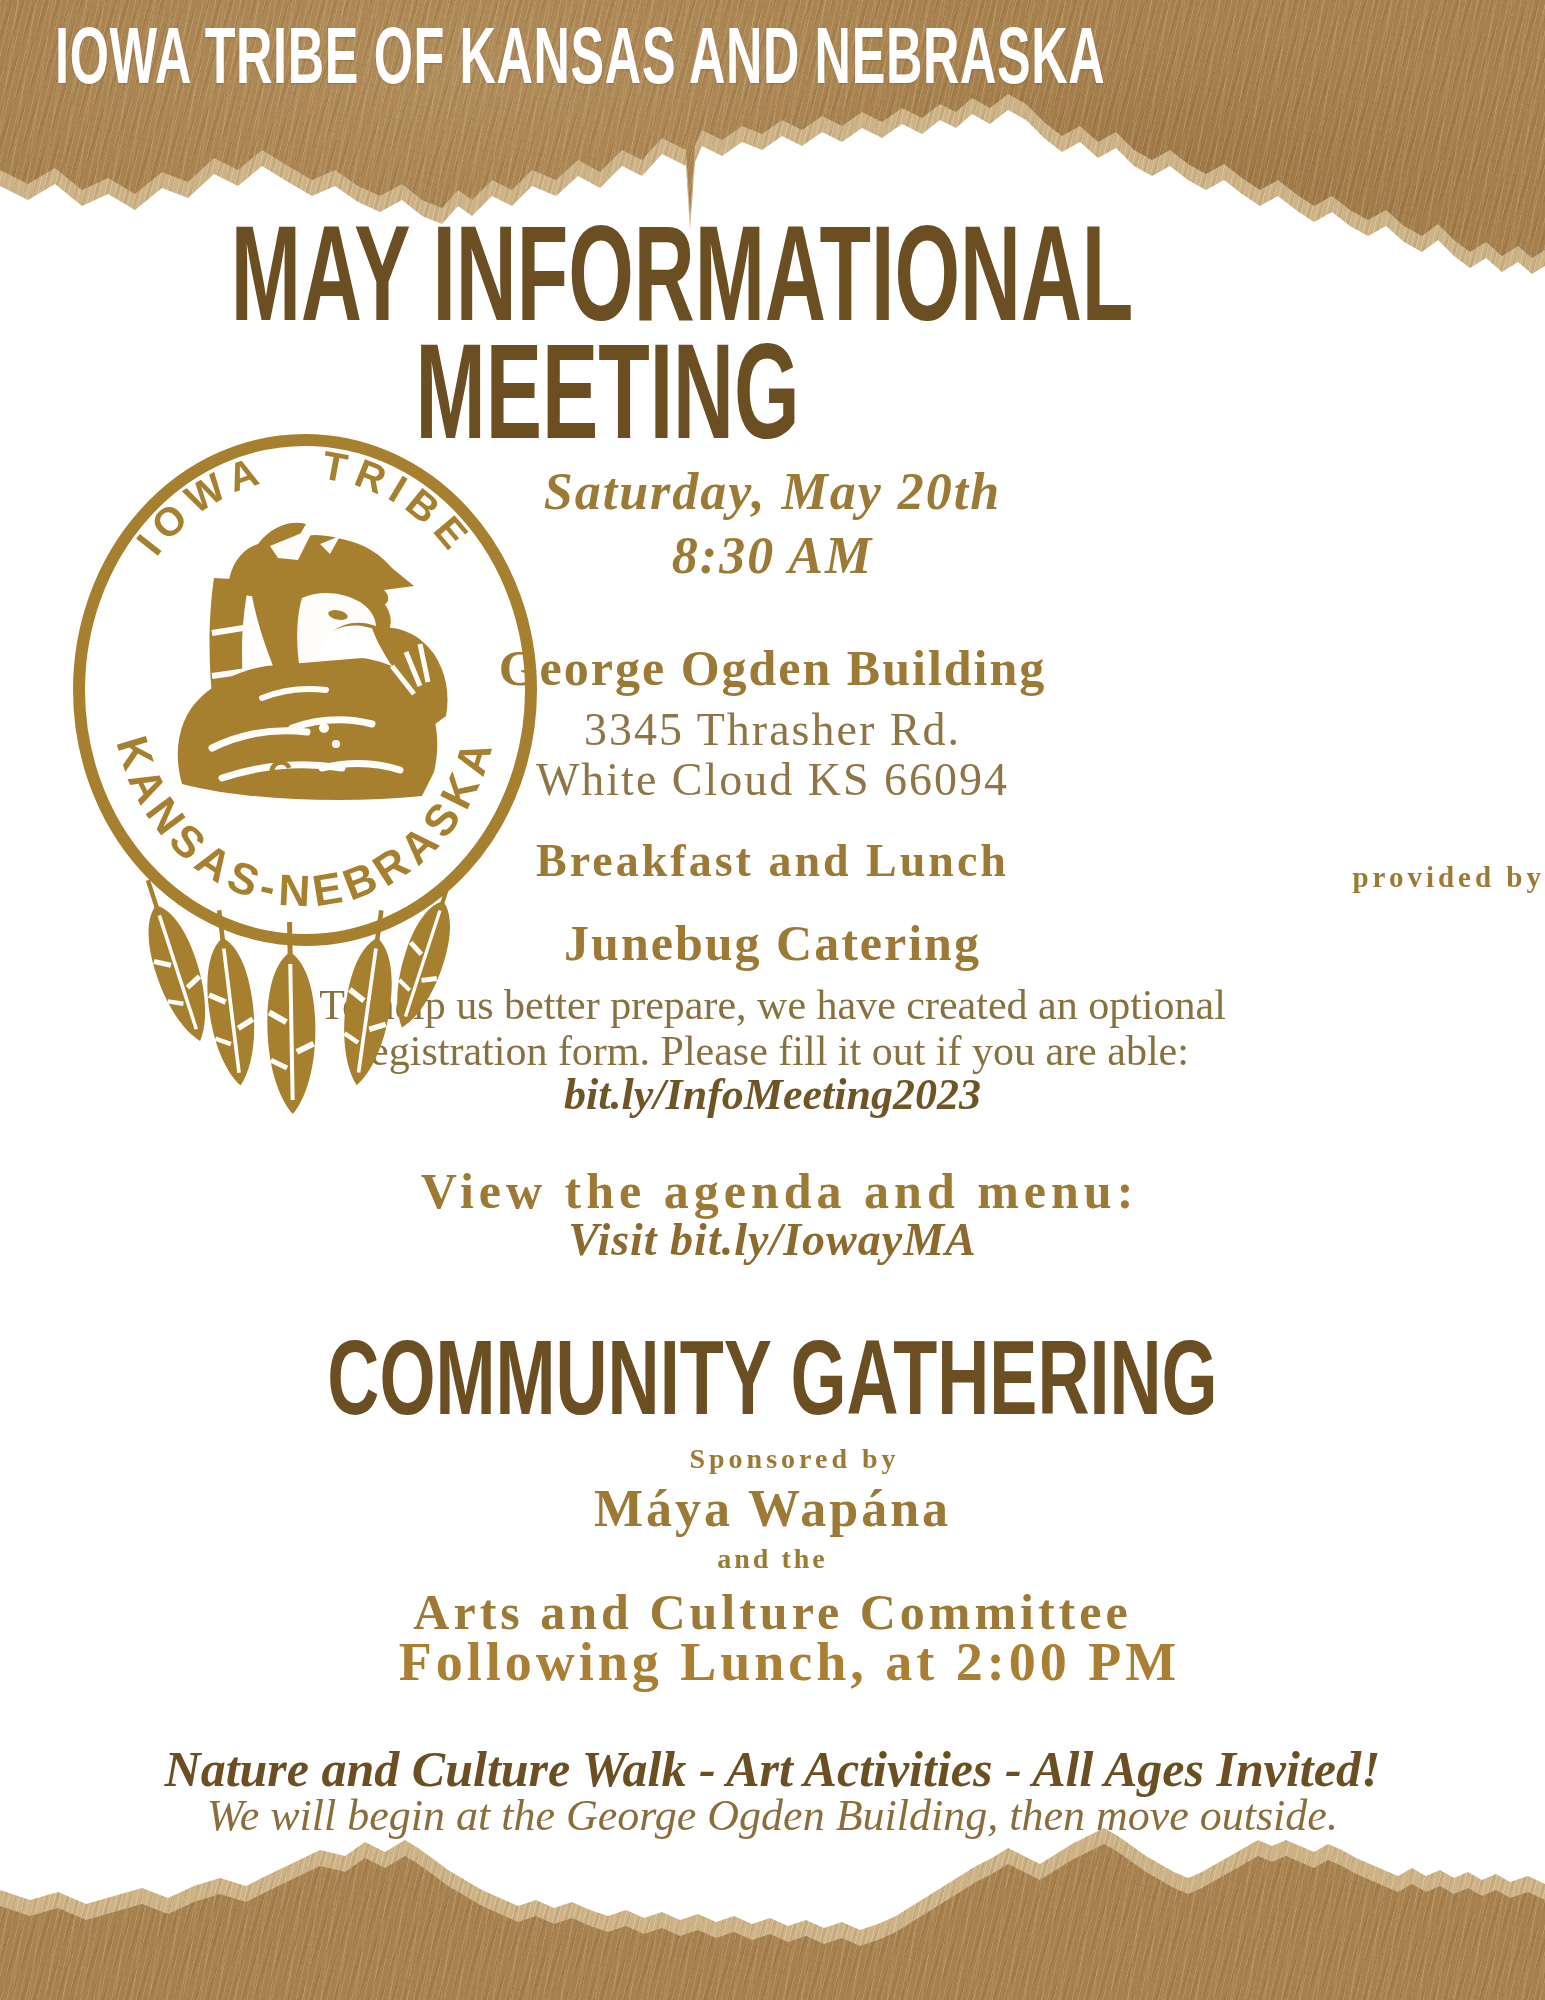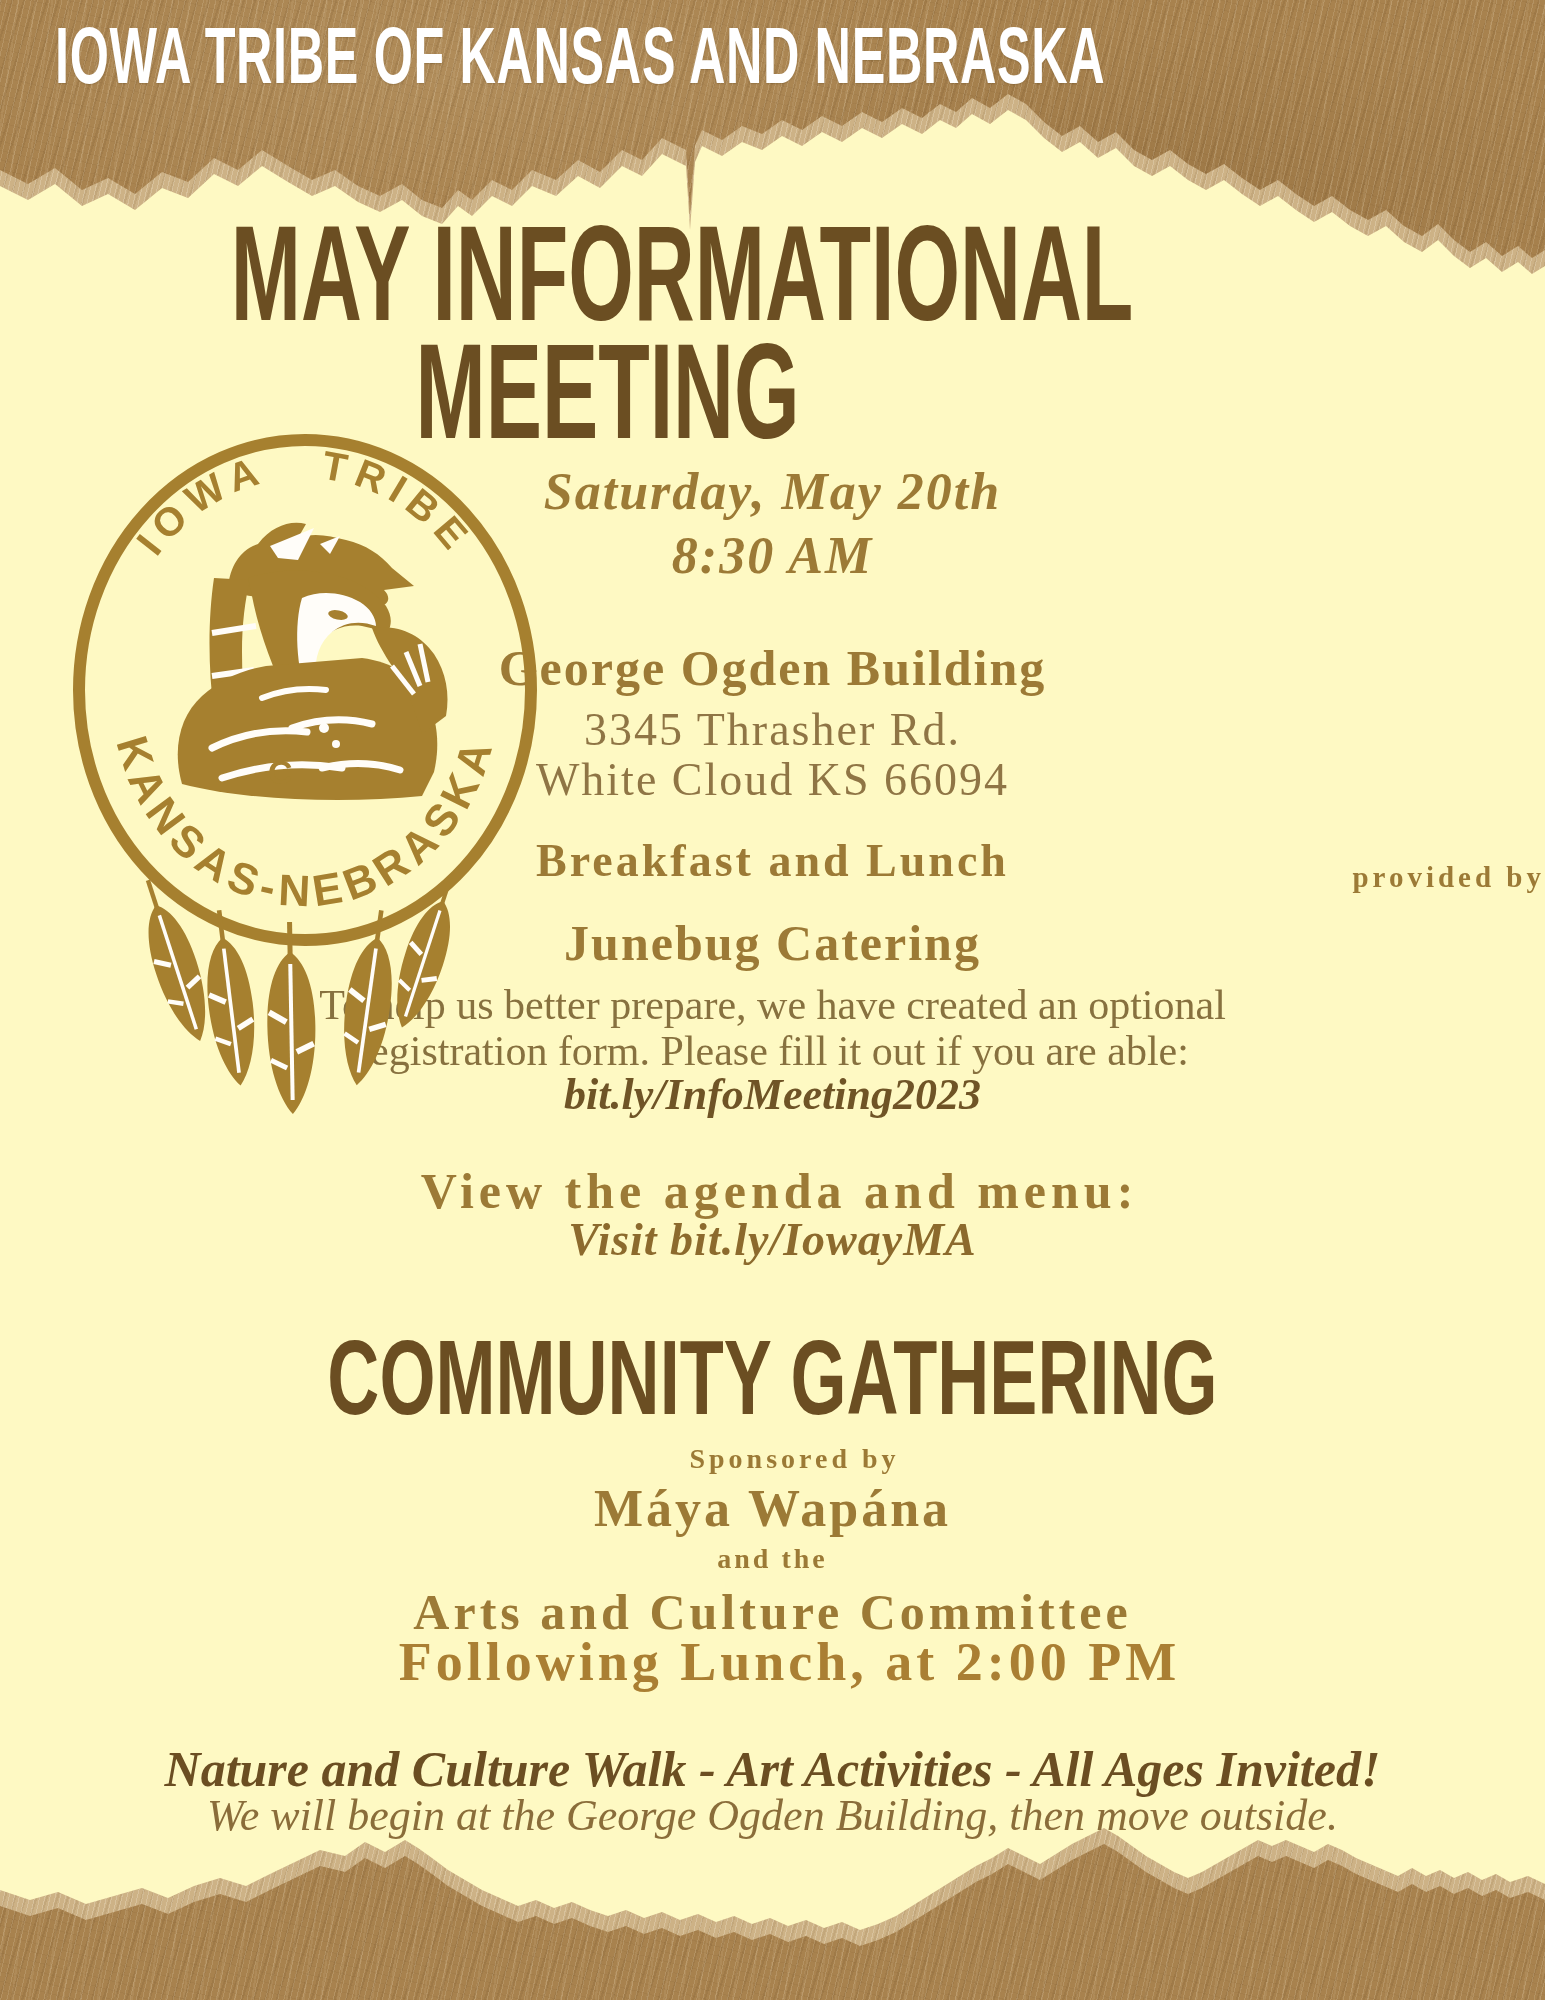--- a/index.html
+++ b/index.html
@@ -1,18 +1,18 @@
 <!DOCTYPE html>
 <html><head>
 <meta charset="utf-8">
 <style>
   html,body{margin:0;padding:0;background:#e8e4dc;}
   .page{
     position:relative;width:1545px;height:2000px;margin:0 auto;
-    background:#fef9c3;overflow:hidden;
+    background:#ffffff;overflow:hidden;
     font-family:"Liberation Serif","DejaVu Serif",serif;
   }
   .abs{position:absolute;}
   .ctr{left:0;right:0;text-align:center;white-space:nowrap;}
 
   
   .kraft{
     background-color:#a8824e;
     background-image:
       repeating-linear-gradient(103deg, rgba(255,246,224,.14) 0 1px, rgba(0,0,0,0) 1px 6px),

